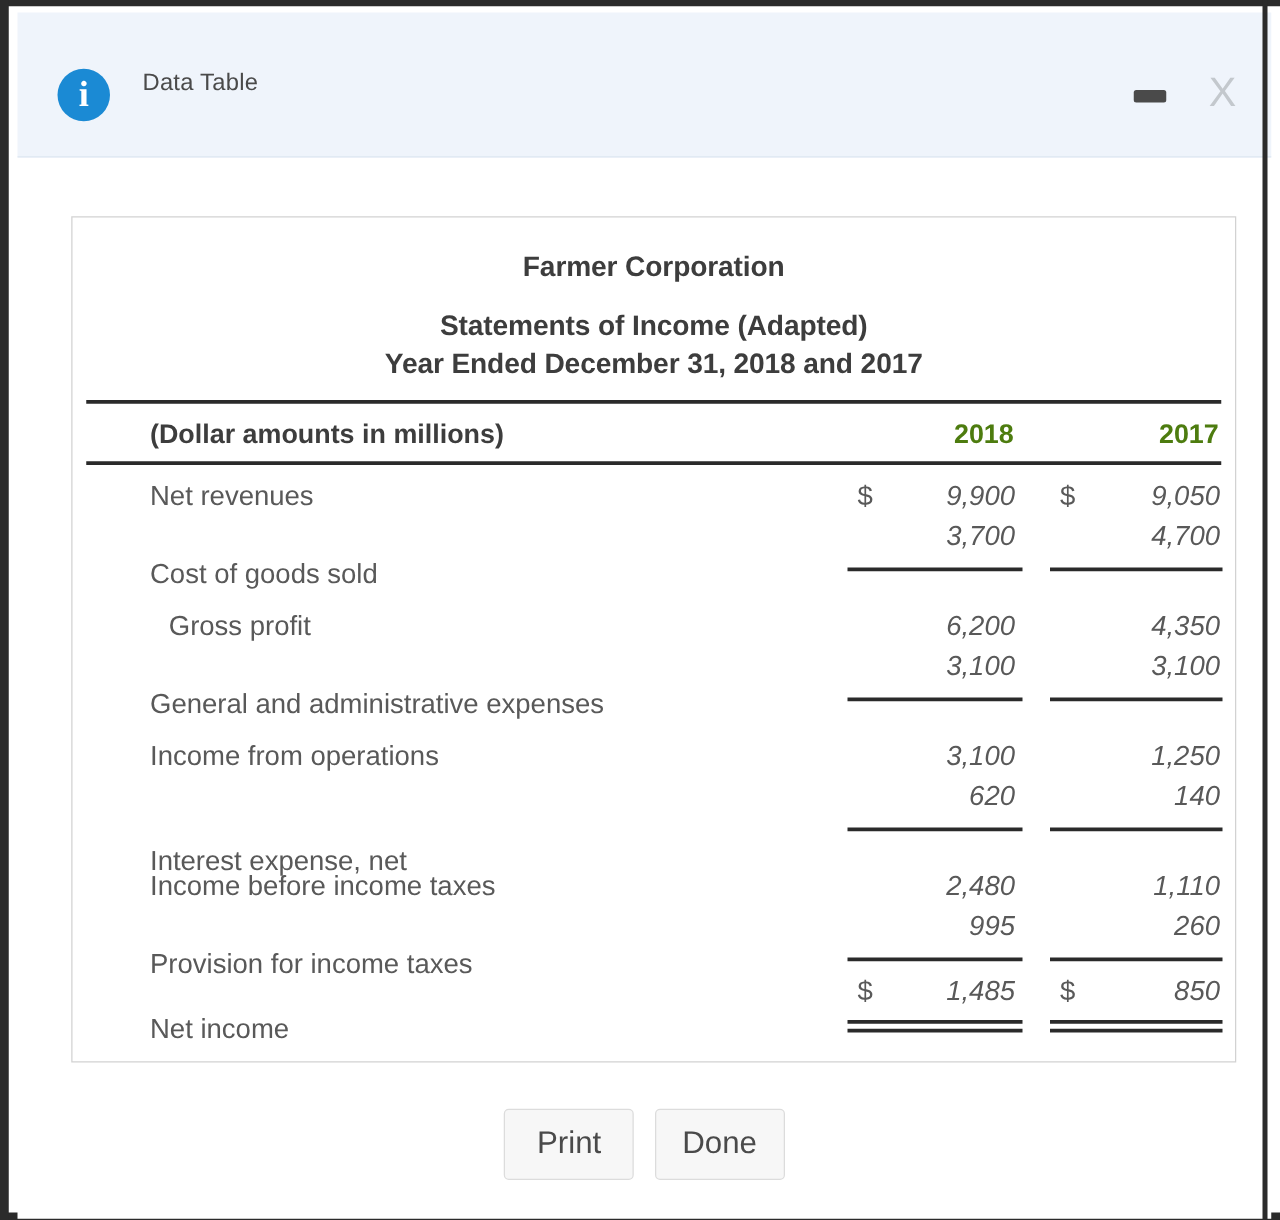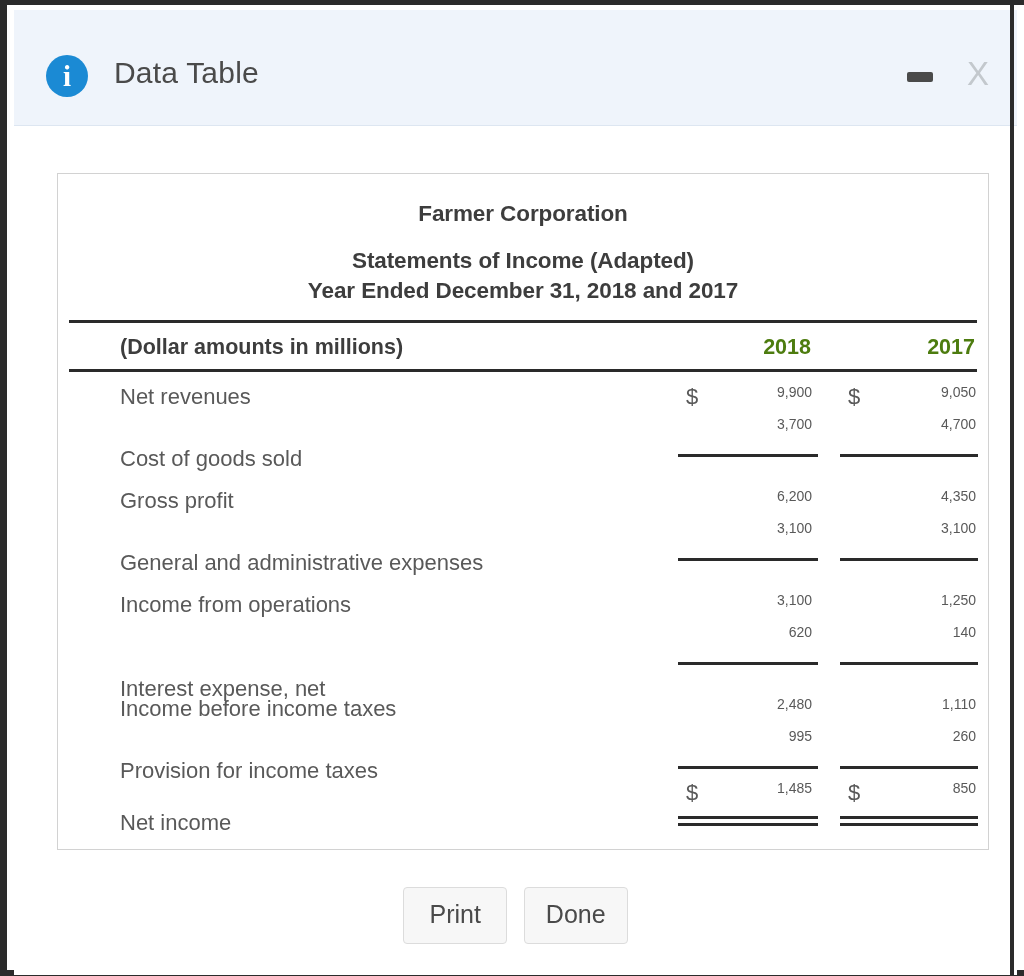--- a/index.html
+++ b/index.html
@@ -58,21 +58,21 @@
     color: #ffffff;
     font-family: "Liberation Serif", serif;
     font-weight: bold;
     font-size: 29px;
     line-height: 42px;
     text-align: center;
   }
   .title-text {
     position: absolute;
     left: 100px; top: 46px;
-    font-size: 30px;
+    font-size: 19px;
     color: #4a4a4a;
     letter-spacing: 0.2px;
   }
   .win-min {
     position: absolute;
     right: 82px; top: 50px;
     width: 30px; height: 32px;
     cursor: default;
   }
   .win-min i {
@@ -158,23 +158,24 @@
   
   .cur {
     position: absolute;
     font-size: 22px;
     color: #595959;
   }
   .cur.c1 { left: 628px; }
   .cur.c2 { left: 790px; }
   .amt {
     position: absolute;
-    font-size: 14px;
+    font-size: 22px;
     color: #595959;
     text-align: right;
+    font-style: italic;
   }
   .amt.a1 { left: 620px; width: 134px; }
   .amt.a2 { left: 782px; width: 136px; }
 
   
   .uline {
     position: absolute;
     height: 0;
     border-top: 3px solid #2a2a2a;
   }
@@ -254,21 +255,21 @@
             <div class="amt a2" style="top: 12px;">9,050</div>
           </div>
           <div class="row">
             <div class="label" style="top: 22px;">Cost of goods sold</div>
             <div class="amt a1" style="top: -8px;">3,700</div>
             <div class="amt a2" style="top: -8px;">4,700</div>
             <div class="uline u1" style="top: 30px;"></div>
             <div class="uline u2" style="top: 30px;"></div>
           </div>
           <div class="row">
-            <div class="label" style="top: 12px;">Gross profit</div>
+            <div class="label" style="top: 12px; margin-left: 15px;">Gross profit</div>
             <div class="amt a1" style="top: 12px;">6,200</div>
             <div class="amt a2" style="top: 12px;">4,350</div>
           </div>
           <div class="row">
             <div class="label" style="top: 22px;">General and administrative expenses</div>
             <div class="amt a1" style="top: -8px;">3,100</div>
             <div class="amt a2" style="top: -8px;">3,100</div>
             <div class="uline u1" style="top: 30px;"></div>
             <div class="uline u2" style="top: 30px;"></div>
           </div>

